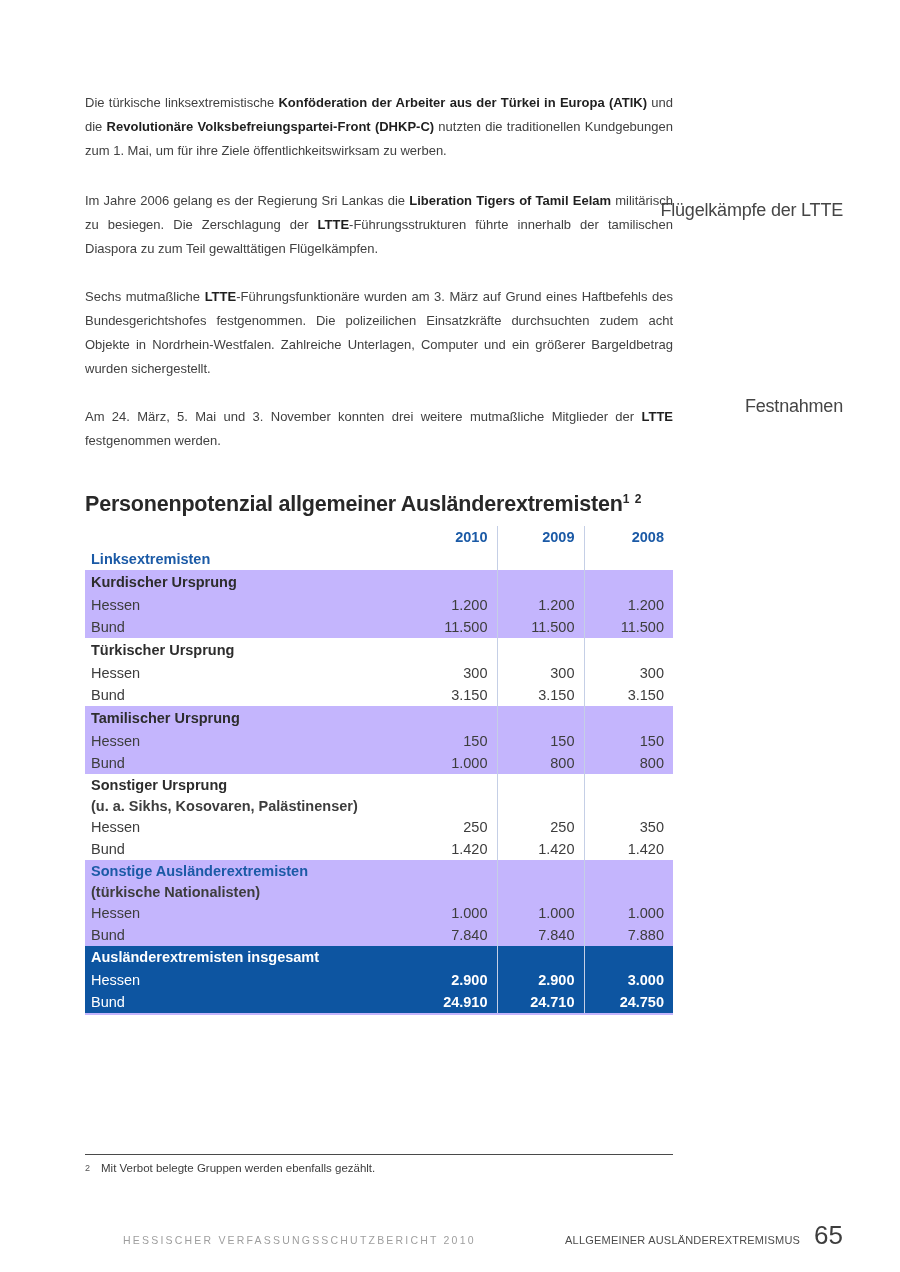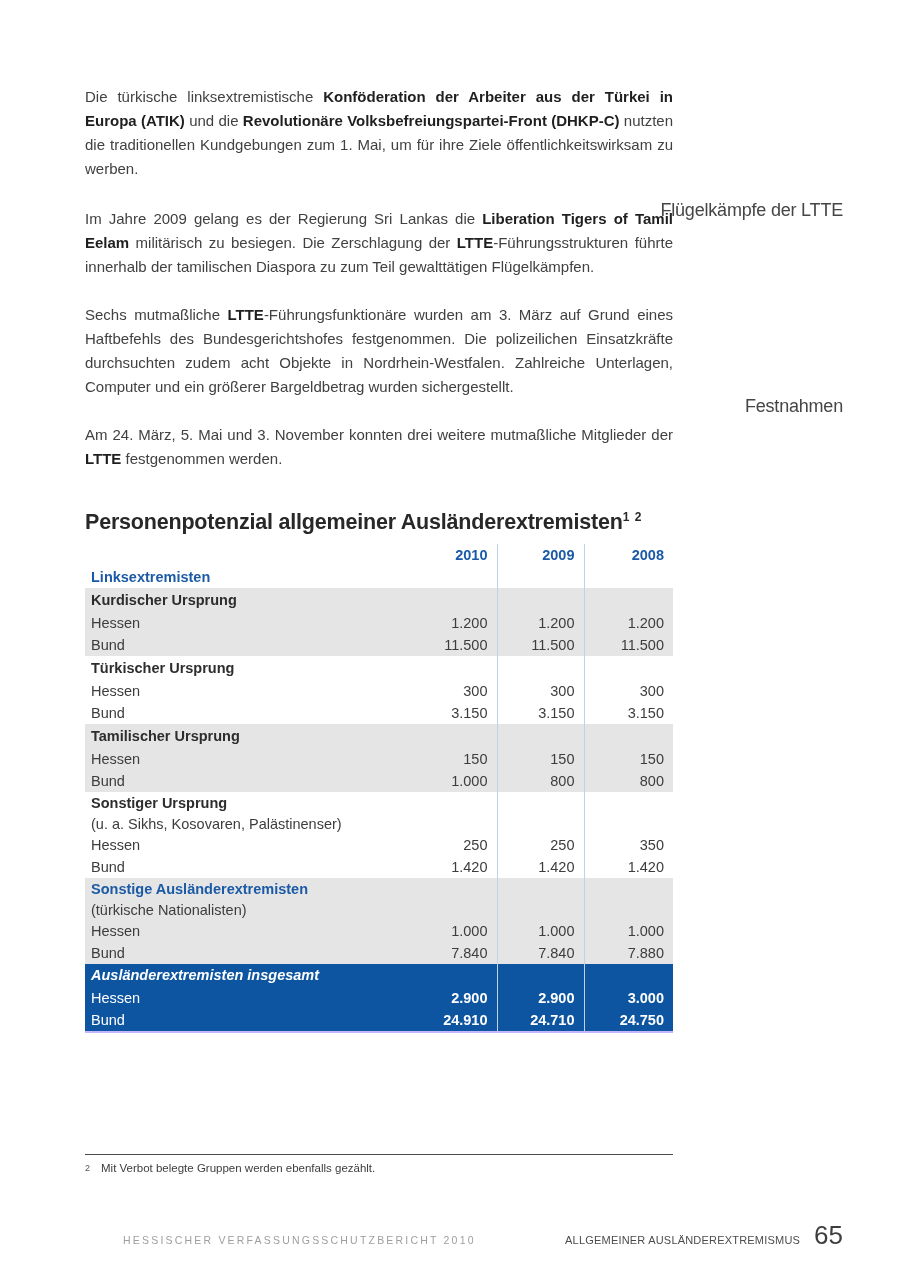--- a/index.html
+++ b/index.html
@@ -10,22 +10,22 @@
     background:#ffffff;
     font-family:"Liberation Sans", sans-serif;
     overflow:hidden;
   }
   .content{
     position:absolute;
     left:85px;top:85px;
     width:588px;
   }
   .para{
-    margin:0 0 26px 0;
-    font-size:15px;
+    margin:6px 0 26px 0;
+    font-size:13px;
     line-height:24px;
     color:#414141;
     text-align:justify;
   }
   .para b{color:#1f1f1f;font-weight:bold;}
   .para.p2{margin-bottom:24px;}
   .para.p3{margin-bottom:24px;}
   .para.p4{margin-bottom:0;}
   .margin-note{
     position:absolute;
@@ -69,27 +69,27 @@
   .ptable td:nth-child(3),
   .ptable td:nth-child(4){border-left:1px solid #c5cfe6;}
   .ptable td.lbl{padding-left:6px;}
   .ptable td.num{text-align:right;padding-right:9px;}
   .year-row td{
     color:#1b5aa6;font-weight:bold;line-height:23px;
   }
   .group-row td{
     color:#1b5aa6;font-weight:bold;line-height:21px;
   }
-  tbody.shaded td{background:#e5e5e5;margin-left:44px;}
+  tbody.shaded td{background:#c4b5fd;margin-left:44px;}
   tr.sec-header td{font-weight:bold;color:#2d2d2d;line-height:24px;}
   tr.sec-header.tight td{line-height:22px;}
-  tr.sub-header td{line-height:20px;color:#3d3d3d;font-weight:normal;}
+  tr.sub-header td{line-height:20px;color:#3d3d3d;font-weight:bold;}
   tbody.blue-header tr.sec-header td{color:#1b5aa6;}
   tbody.total td{background:#0d55a1;color:#ffffff;}
-  tbody.total tr.sec-header td{color:#ffffff;line-height:23px;font-style:italic;}
+  tbody.total tr.sec-header td{color:#ffffff;line-height:23px;}
   tbody.total td.num{font-weight:bold;}
   .footnotes{
     position:absolute;
     left:85px;top:1154px;
     width:588px;
     border-top:1px solid #4a4a4a;
     padding-top:4px;
   }
   .footnote{
     font-size:11.5px;
@@ -129,21 +129,21 @@
 </style>
 </head>
 <body>
 
 <div class="page">
 
   <div class="content">
 
     <p class="para p1"><span>Die türkische linksextremistische </span><b>Konföderation der Arbeiter aus der Türkei in Europa (ATIK)</b><span> und die </span><b>Revolutionäre Volksbefreiungspartei-Front (DHKP-C)</b><span> nutzten die traditionellen Kundgebungen zum 1. Mai, um für ihre Ziele öffentlichkeitswirksam zu werben.</span></p>
 
-    <p class="para p2"><span>Im Jahre 2009 gelang es der Regierung Sri Lankas die </span><b>Liberation Tigers of Tamil Eelam</b><span> militärisch zu besiegen. Die Zerschlagung der </span><b>LTTE</b><span>-Führungsstrukturen führte innerhalb der tamilischen Diaspora zu zum Teil gewalttätigen Flügelkämpfen.</span></p>
+    <p class="para p2"><span>Im Jahre 2006 gelang es der Regierung Sri Lankas die </span><b>Liberation Tigers of Tamil Eelam</b><span> militärisch zu besiegen. Die Zerschlagung der </span><b>LTTE</b><span>-Führungsstrukturen führte innerhalb der tamilischen Diaspora zu zum Teil gewalttätigen Flügelkämpfen.</span></p>
 
     <p class="para p3"><span>Sechs mutmaßliche </span><b>LTTE</b><span>-Führungsfunktionäre wurden am 3. März auf Grund eines Haftbefehls des Bundesgerichtshofes festgenommen. Die polizeilichen Einsatzkräfte durchsuchten zudem acht Objekte in Nordrhein-Westfalen. Zahlreiche Unterlagen, Computer und ein größerer Bargeldbetrag wurden sichergestellt.</span></p>
 
     <p class="para p4"><span>Am 24. März, 5. Mai und 3. November konnten drei weitere mutmaßliche Mitglieder der </span><b>LTTE</b><span> festgenommen werden.</span></p>
 
     <h2 class="table-title"><span>Personenpotenzial allgemeiner Ausländerextremisten</span><sup>1 2</sup></h2>
 
     <table class="ptable">
       <colgroup>
         <col class="c-label">

